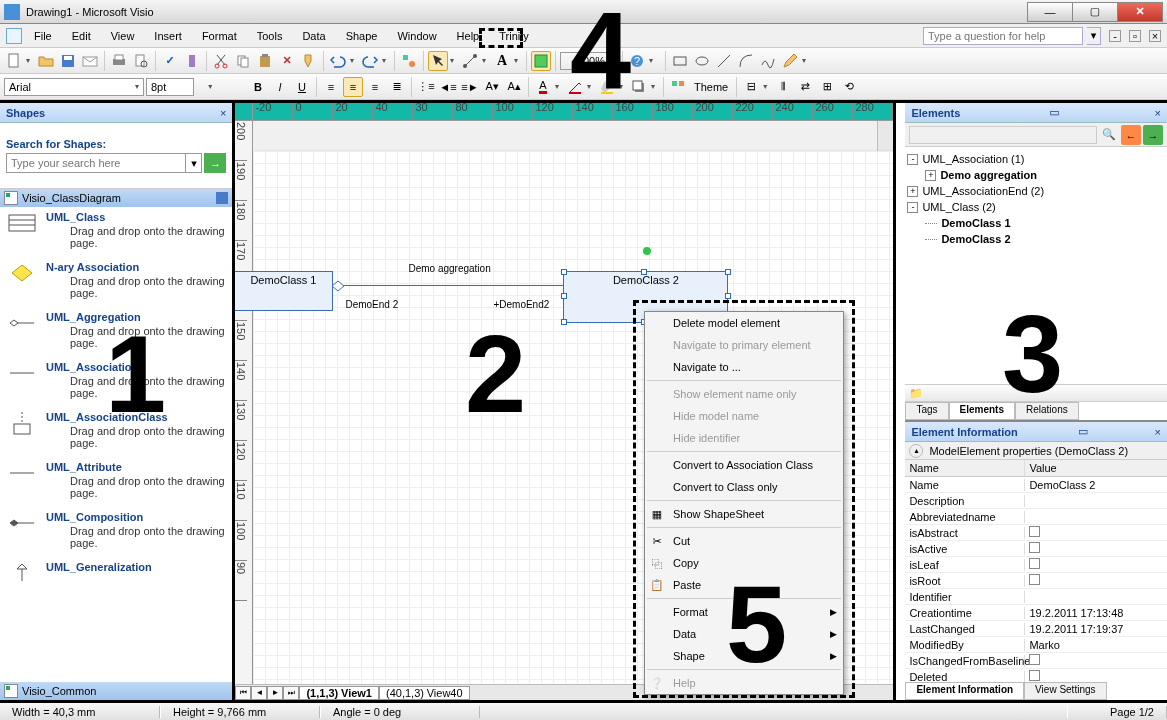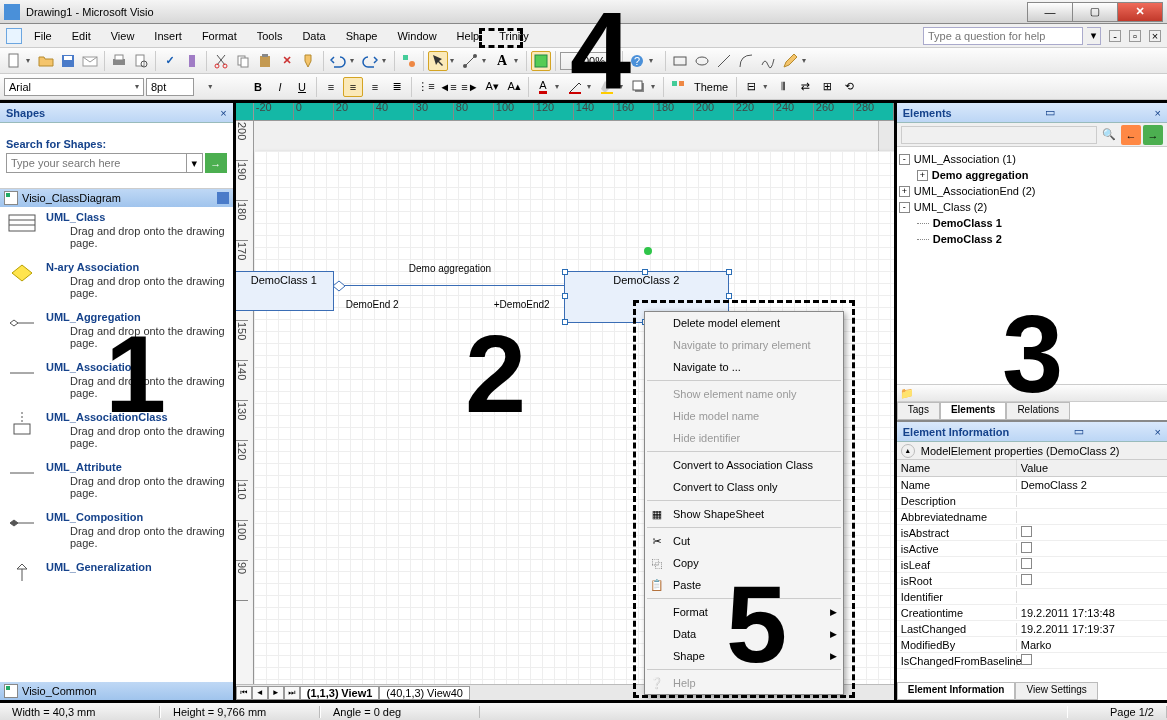--- a/index.html
+++ b/index.html
@@ -73,21 +73,21 @@
 .assoc-line { position:absolute; height:1px; background:#3a6db5; }
 .assoc-label { position:absolute; font-size:10px; }
 .sel-handle { position:absolute; width:6px; height:6px; background:#fff; border:1px solid #2a6db5; }
 .rot-handle { position:absolute; width:8px; height:8px; background:#2fc54a; border-radius:50%; }
 .hscrollbar { height:16px; background:#e8e8e8; border-top:1px solid #bbb; display:flex; align-items:center; }
 .tabbtn { width:16px; height:14px; border:1px solid #999; background:#f8f8f8; display:flex; align-items:center; justify-content:center; font-size:8px; cursor:pointer; }
 .sheet-tab { height:14px; border:1px solid #999; background:#fff; padding:0 6px; display:flex; align-items:center; font-size:10px; cursor:pointer; }
 .sheet-tab.active { font-weight:bold; }
 
 
-.right-col { width:296px; display:flex; flex-direction:column; }
+.right-col { width:296px; display:flex; flex-direction:column;padding-left:9px; }
 .el-toolbar { height:24px; background:#f0f0f0; border-bottom:1px solid #ccc; display:flex; align-items:center; padding:0 4px; gap:2px; }
 .el-search { flex:1; height:18px; border:1px solid #ccc; }
 .el-tree { flex:1; overflow:auto; background:#fff; padding:4px 2px; font-size:11px; }
 .tree-row { display:flex; align-items:center; height:16px; white-space:nowrap; }
 .tree-toggle { width:11px; height:11px; border:1px solid #888; display:flex; align-items:center; justify-content:center; font-size:9px; margin-right:4px; cursor:pointer; line-height:1; }
 .tree-dots { width:12px; border-bottom:1px dotted #888; }
 .tree-indent { display:inline-block; }
 .folder-bar { height:18px; background:linear-gradient(#fdfdfd,#e8e8e8); border-top:1px solid #ccc; border-bottom:1px solid #ccc; display:flex; align-items:center; padding:0 4px; }
 .bottom-tabs { height:18px; display:flex; }
 .btab { border:1px solid #bbb; padding:1px 10px; background:#f0f0f0; cursor:pointer; font-size:10px; }
@@ -696,20 +696,24 @@
               <div class="pval">19.2.2011 17:19:37</div>
             </div>
             <div class="prop-row">
               <div class="pname">ModifiedBy</div>
               <div class="pval">Marko</div>
             </div>
             <div class="prop-row">
               <div class="pname">IsChangedFromBaseline</div>
               <div class="pval"><span class="chk"></span></div>
             </div>
+            <div class="prop-row">
+              <div class="pname">Deleted</div>
+              <div class="pval"><span class="chk"></span></div>
+            </div>
           </div>
         <div class="bottom-tabs">
           <div class="btab active">Element Information</div>
           <div class="btab">View Settings</div>
         </div>
       </div>
     </div>
 
   </div>
 

